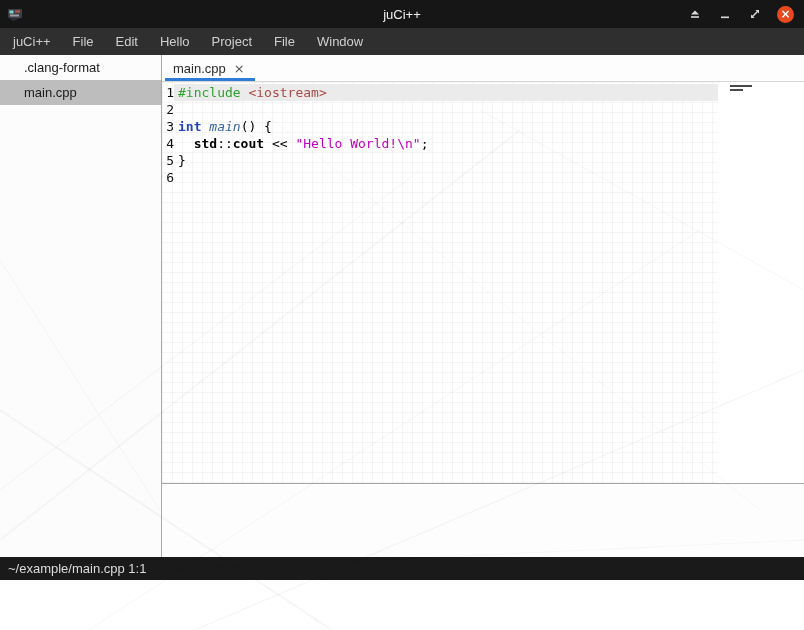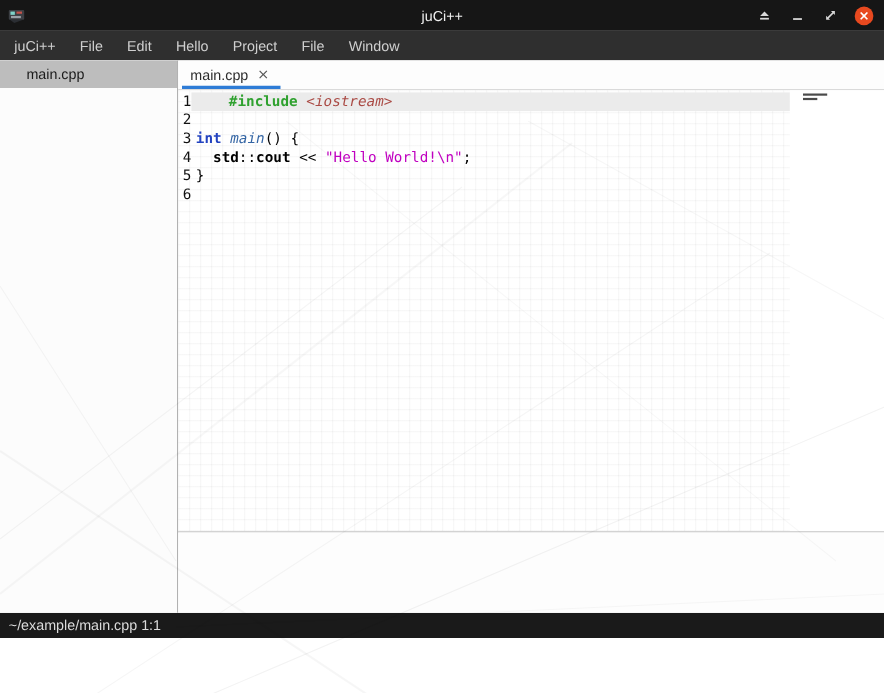--- a/index.html
+++ b/index.html
@@ -39,22 +39,22 @@
   .editor { height:401px; flex:0 0 auto; position:relative; background:#ffffff; overflow:hidden; }
   .code-lines { width:556px; min-height:100%; padding-top:2px;
     background-image:
       linear-gradient(rgba(80,80,80,0.055) 1px, transparent 1px),
       linear-gradient(90deg, rgba(80,80,80,0.055) 1px, transparent 1px);
     background-size:10px 10px; }
   .code-line { display:flex; height:17px; line-height:17px; font-family:"DejaVu Sans Mono", monospace; font-size:13px; white-space:pre; }
   .code-line.current .code-text-wrap { background:var(--curline,#ebebeb); }
   .ln { width:12px; text-align:right; color:#111; flex:0 0 12px; }
   .code-text-wrap { flex:1 1 auto; padding-left:4px; }
-  .seg-preproc   { color:var(--c-preproc,#2fa12f); font-weight:bold;margin-left:30px; }
-  .seg-include   { color:var(--c-include,#aa4a44);font-style:italic; }
+  .seg-preproc   { color:var(--c-preproc,#2fa12f); font-weight:normal; }
+  .seg-include   { color:var(--c-include,#aa4a44); }
   .seg-keyword   { color:var(--c-keyword,#2343c0); font-weight:bold; }
   .seg-function  { color:var(--c-function,#3465a4);font-style:italic; }
   .seg-namespace { color:var(--c-namespace,#000000); font-weight:bold; }
   .seg-string    { color:var(--c-string,#c000c0); }
 
   .minimap { position:absolute; top:3px; right:52px; width:22px; display:flex; flex-direction:column; gap:2px; }
   .minimap .mm-line { height:2px; background:#4a4a4a; }
   .minimap .mm-line.short { width:60%; }
 
   .h-divider { height:1px; background:#a6a6a6; flex:0 0 auto; }
@@ -114,20 +114,23 @@
       <span class="menu-item">Hello</span>
       <span class="menu-item">Project</span>
       <span class="menu-item">File</span>
       <span class="menu-item">Window</span>
     </div>
 
   <div class="content">
 
     <div class="sidebar">
       <div id="tree-items">
+          <div class="tree-row">
+            <span>.clang-format</span>
+          </div>
           <div class="tree-row selected">
             <span>main.cpp</span>
           </div>
         </div>
     </div>
 
     <div class="main">
       <div class="tabbar" id="tabbar">
           <div class="tab active">
             <span>main.cpp</span>

